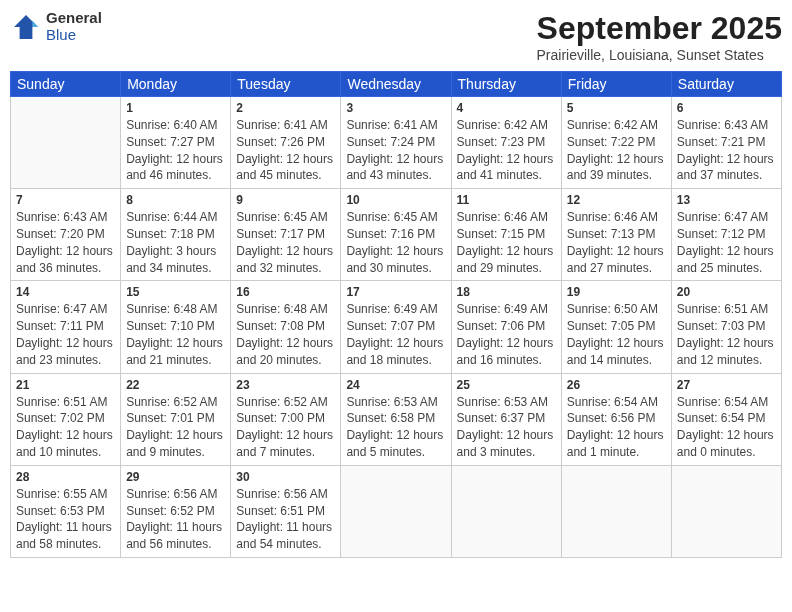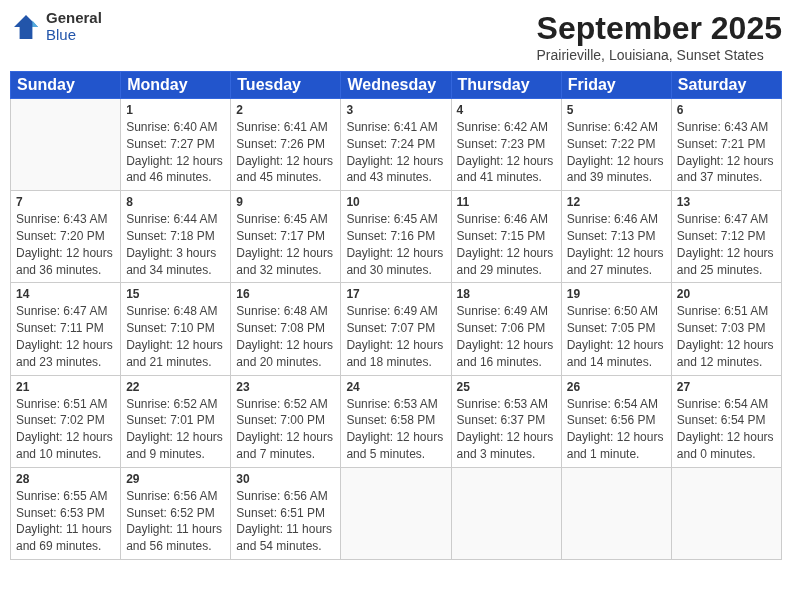--- a/index.html
+++ b/index.html
@@ -61,22 +61,22 @@
     .calendar {
       flex: 1;
       border: 1px solid #ccc;
       border-collapse: collapse;
       width: 100%;
       table-layout: fixed;
     }
     .calendar th {
       background: #2255cc;
       color: #fff;
-      font-size: 16px;
-      font-weight: bold;
+      font-size: 14px;
+      font-weight: normal;
       padding: 4px 6px;
       text-align: left;
       border: 1px solid #3366dd;
     }
     .calendar td {
       vertical-align: top;
       padding: 4px 5px;
       border: 1px solid #ccc;
       font-size: 9.5px;
       color: #333;
@@ -244,21 +244,21 @@
             <div class="day-info"><span>Sunrise: 6:54 AM</span><br><span>Sunset: 6:56 PM</span><br><span>Daylight: 12 hours and 1 minute.</span></div>
           </td>
           <td>
             <span class="day-num">27</span>
             <div class="day-info"><span>Sunrise: 6:54 AM</span><br><span>Sunset: 6:54 PM</span><br><span>Daylight: 12 hours and 0 minutes.</span></div>
           </td>
         </tr>
         <tr>
           <td>
             <span class="day-num">28</span>
-            <div class="day-info"><span>Sunrise: 6:55 AM</span><br><span>Sunset: 6:53 PM</span><br><span>Daylight: 11 hours and 69 minutes.</span></div>
+            <div class="day-info"><span>Sunrise: 6:55 AM</span><br><span>Sunset: 6:53 PM</span><br><span>Daylight: 11 hours and 58 minutes.</span></div>
           </td>
           <td>
             <span class="day-num">29</span>
             <div class="day-info"><span>Sunrise: 6:56 AM</span><br><span>Sunset: 6:52 PM</span><br><span>Daylight: 11 hours and 56 minutes.</span></div>
           </td>
           <td>
             <span class="day-num">30</span>
             <div class="day-info"><span>Sunrise: 6:56 AM</span><br><span>Sunset: 6:51 PM</span><br><span>Daylight: 11 hours and 54 minutes.</span></div>
           </td>
           <td class="empty-cell"></td>

